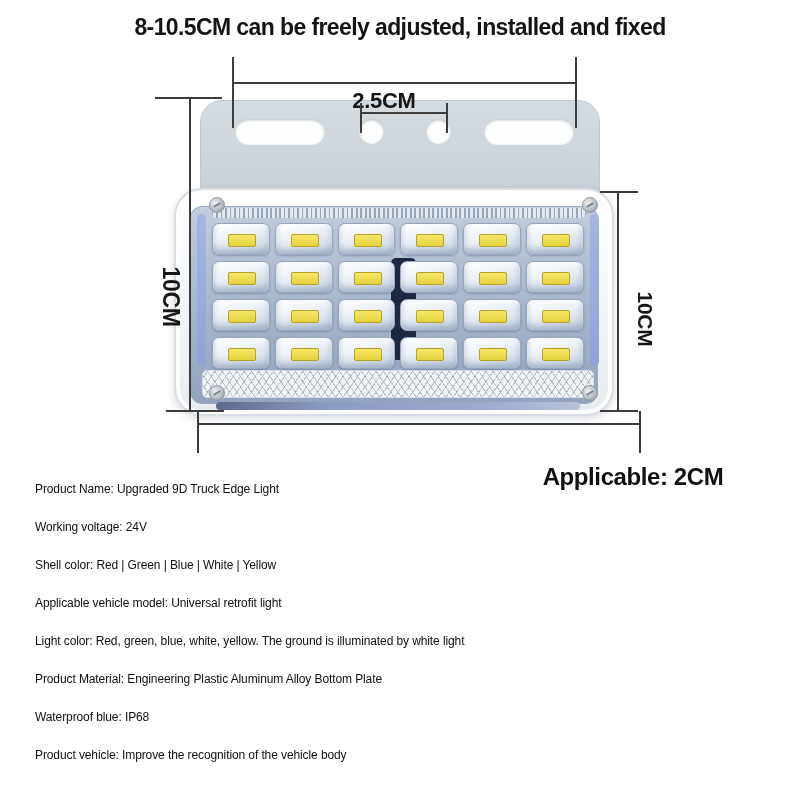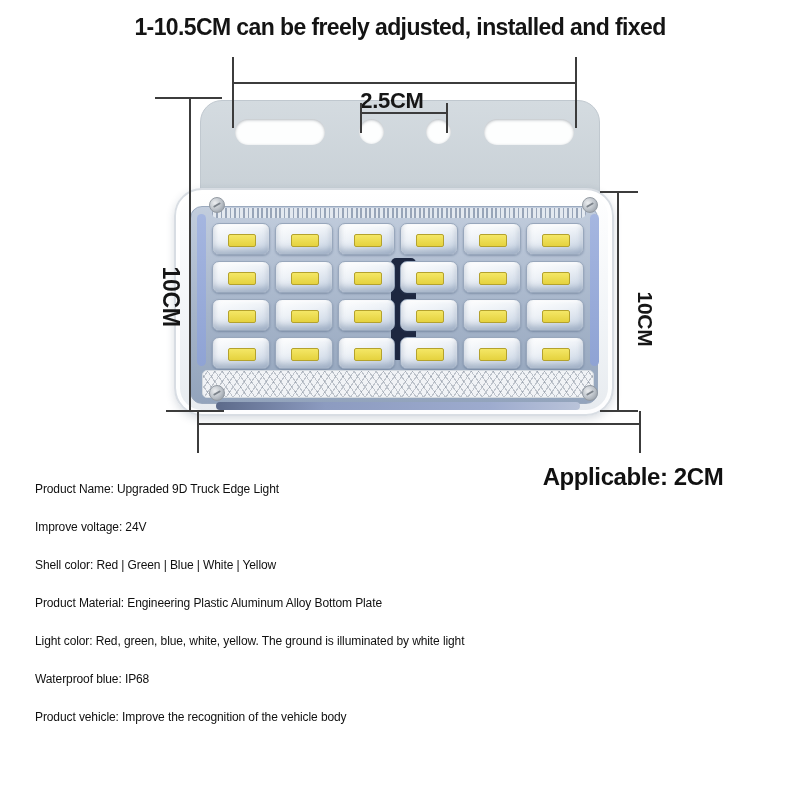--- a/index.html
+++ b/index.html
@@ -105,21 +105,21 @@
   .spec-line{
     height:38px;line-height:38px;font-size:12px;font-weight:500;
     letter-spacing:-0.1px;color:#101010;white-space:nowrap;
   }
 </style>
 </head>
 <body>
 
 <div id="canvas">
 
-  <div class="page-title">1-10.5CM can be freely adjusted, installed and fixed</div>
+  <div class="page-title">8-10.5CM can be freely adjusted, installed and fixed</div>
 
   <div class="bracket"></div>
   <div class="slot" style="left:235px;"></div>
   <div class="slot" style="left:484px;"></div>
   <div class="hole" style="left:359px;"></div>
   <div class="hole" style="left:426px;"></div>
 
   <div class="lamp-shell"></div>
   <div class="lamp-panel"></div>
   <div class="rib-strip"></div>
@@ -204,21 +204,21 @@
   <div class="bottom-bar"></div>
   <div class="screw" style="left:209px;top:197px;"></div>
   <div class="screw" style="left:582px;top:197px;"></div>
   <div class="screw" style="left:209px;top:385px;"></div>
   <div class="screw" style="left:582px;top:385px;"></div>
 
   <div class="dl" style="left:232px;top:57px;width:2px;height:71px;"></div>
   <div class="dl" style="left:575px;top:57px;width:2px;height:71px;"></div>
   <div class="dl" style="left:233px;top:82px;width:344px;height:2px;"></div>
 
-  <div class="dim-label" style="left:332px;top:88px;width:120px;font-size:22px;">2.5CM</div>
+  <div class="dim-label" style="left:324px;top:88px;width:120px;font-size:22px;">2.5CM</div>
   <div class="dl" style="left:361px;top:112px;width:86px;height:2px;"></div>
   <div class="dl" style="left:360px;top:103px;width:2px;height:30px;"></div>
   <div class="dl" style="left:446px;top:103px;width:2px;height:30px;"></div>
 
   <div class="dl" style="left:189px;top:98px;width:2px;height:314px;"></div>
   <div class="dl" style="left:155px;top:97px;width:67px;height:2px;"></div>
   <div class="dl" style="left:166px;top:410px;width:58px;height:2px;"></div>
   <div class="dim-label rot" style="left:115px;top:283px;width:110px;font-size:23px;">10CM</div>
 
   <div class="dl" style="left:617px;top:192px;width:2px;height:220px;"></div>
@@ -227,21 +227,22 @@
   <div class="dim-label rot" style="left:595px;top:307px;width:100px;font-size:21px;">10CM</div>
 
   <div class="dl" style="left:197px;top:411px;width:2px;height:42px;"></div>
   <div class="dl" style="left:639px;top:411px;width:2px;height:42px;"></div>
   <div class="dl" style="left:198px;top:423px;width:442px;height:2px;"></div>
 
   <div class="thickness-label">Applicable: 2CM</div>
 
   <div class="spec-list">
     <div class="spec-line">Product Name: Upgraded 9D Truck Edge Light</div>
-    <div class="spec-line">Improve voltage: 24V</div>
+    <div class="spec-line">Working voltage: 24V</div>
     <div class="spec-line">Shell color: Red | Green | Blue | White | Yellow</div>
+    <div class="spec-line">Applicable vehicle model: Universal retrofit light</div>
+    <div class="spec-line">Light color: Red, green, blue, white, yellow. The ground is illuminated by white light</div>
     <div class="spec-line">Product Material: Engineering Plastic Aluminum Alloy Bottom Plate</div>
-    <div class="spec-line">Light color: Red, green, blue, white, yellow. The ground is illuminated by white light</div>
     <div class="spec-line">Waterproof blue: IP68</div>
     <div class="spec-line">Product vehicle: Improve the recognition of the vehicle body</div>
   </div>
 
 </div>
 
 </body></html>

